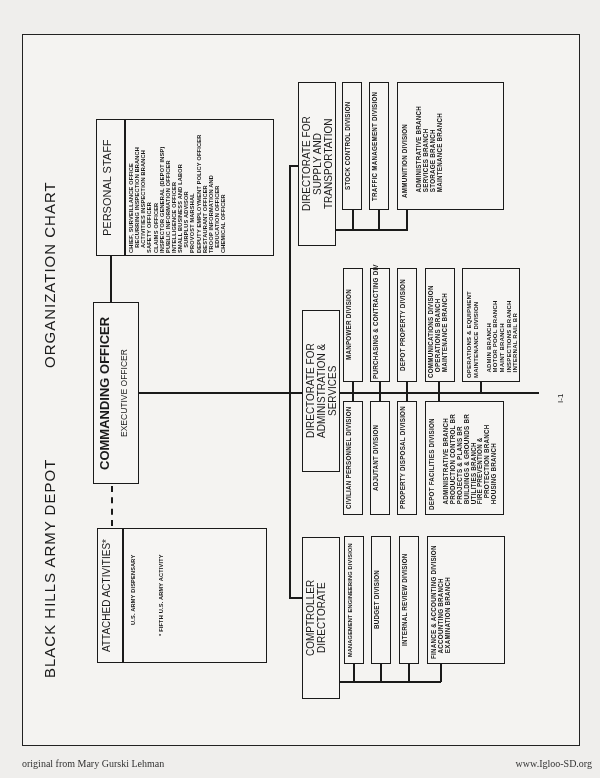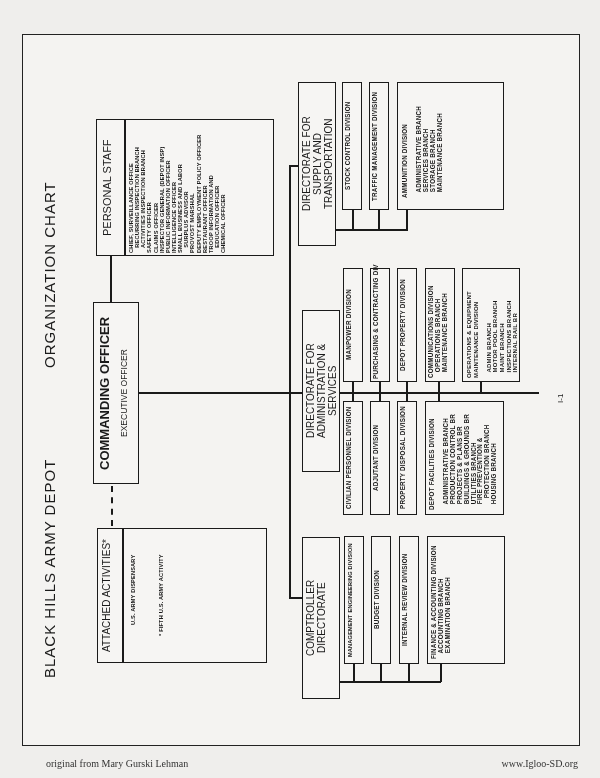--- a/index.html
+++ b/index.html
@@ -7,21 +7,21 @@
          font-family:"Liberation Sans", sans-serif; color:#1a1a1a; }
   .page { position:absolute; left:0; top:0; width:600px; height:778px; background:#efeeec; }
   .frame { position:absolute; left:22px; top:34px; width:558px; height:712px; border:1px solid #222; box-sizing:border-box; background:#f4f3f1; }
   .box { position:absolute; border:1.5px solid #1a1a1a; box-sizing:border-box; background:#f6f5f3; }
   .ln { position:absolute; background:#1a1a1a; }
   .vt { position:absolute; writing-mode:vertical-rl; transform:rotate(180deg); white-space:pre; line-height:1.1; text-align:center; }
   .vt.left { text-align:left; }
   .title { font-size:15px; letter-spacing:1px; }
   .small { font-size:6.3px; font-weight:bold; letter-spacing:0.2px; }
   .dash { position:absolute; border-left:2px dashed #1a1a1a; }
-  .foot { position:absolute; top:758px; font-family:"Liberation Serif", serif; font-size:10px; color:#333;margin-left:24px; }
+  .foot { position:absolute; top:758px; font-family:"Liberation Serif", serif; font-size:10px; color:#333; }
 </style>
 </head>
 <body>
 
 <div class="page">
   <div class="frame"></div>
 
   <div class="vt title" style="left:42px; top:418px; height:300px;">BLACK HILLS ARMY DEPOT</div>
   <div class="vt title" style="left:42px; top:170px; height:210px;">ORGANIZATION CHART</div>
 
@@ -162,14 +162,14 @@
 
   <div class="ln" style="left:340px; top:681px; width:101px; height:1.5px;"></div>
   <div class="ln" style="left:353px; top:664px; width:1.5px; height:18px;"></div>
   <div class="ln" style="left:380px; top:664px; width:1.5px; height:18px;"></div>
   <div class="ln" style="left:408px; top:664px; width:1.5px; height:18px;"></div>
   <div class="ln" style="left:440px; top:664px; width:1.5px; height:18px;"></div>
 
   <div class="vt" style="left:557px; top:388px; height:20px; font-size:8px;">I-1</div>
 
   <div class="foot" style="left:22px;">original from Mary Gurski Lehman</div>
-  <div class="foot" style="right:22px;">www.Igloo-SD.org</div>
+  <div class="foot" style="right:8px;">www.Igloo-SD.org</div>
 </div>
 
 </body></html>

